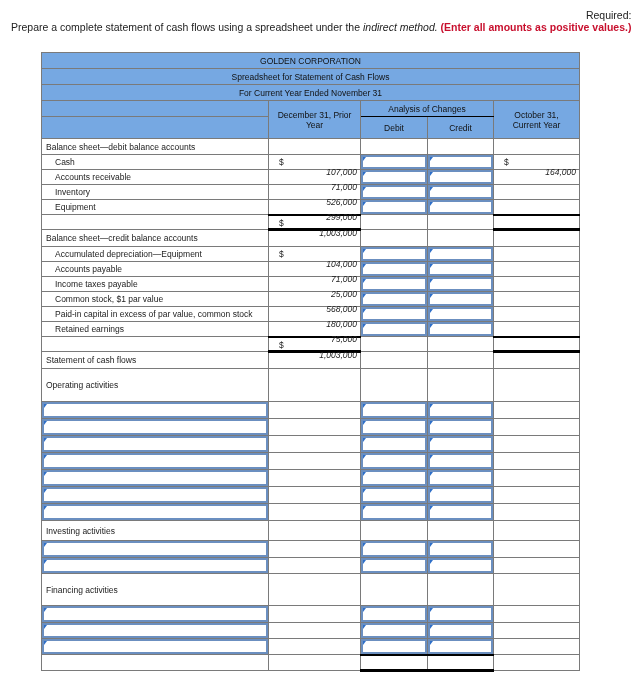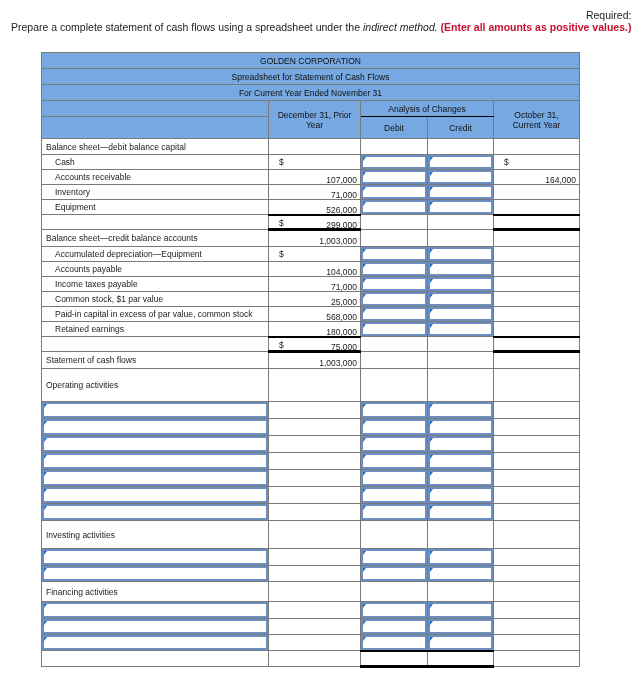--- a/index.html
+++ b/index.html
@@ -11,21 +11,21 @@
 
   .sheet { position:absolute; left:13px; top:52px; border-collapse:collapse; table-layout:fixed; font-size:8.5px; color:#222;margin-left:28px; }
   .sheet td { border:1px solid #7a7a7a; padding:0; height:15px; box-sizing:border-box; }
   .sheet .hdr td { background:#76a8e2; text-align:center; color:#111; }
   .sheet .hdr td.blank { background:#76a8e2; }
   .c0 { width:227px; } .c1 { width:92px; } .c2 { width:67px; } .c3 { width:66px; } .c4 { width:86px; }
   .lbl { padding-left:4px !important; }
   .ind { padding-left:13px !important; }
   .money { position:relative; }
   .money .dol { position:absolute; left:10px; top:2px; }
-  .money .amt { position:absolute; right:3px; top:20px; }
+  .money .amt { position:absolute; right:3px; top:12px;font-style:italic; }
   .inp { background:#fff; position:relative; }
   .inp .box { position:absolute; left:0; top:0; right:0; bottom:0; border:2px solid #6b8fc0; box-sizing:border-box; }
   .inp .box::before { content:""; position:absolute; left:0; top:0; width:0; height:0; border-top:4px solid #2e6fc8; border-right:3px solid transparent; }
   .tb-thin { border-bottom:2px solid #000 !important; }
   .tb-top { border-top:2px solid #000 !important; }
   .dbl { border-bottom:3px solid #000 !important; }
   .hdr-an { border-bottom:1px solid #000 !important; }
 </style>
 </head>
 <body>
@@ -59,21 +59,21 @@
     <td colspan="2" class="hdr-an">Analysis of Changes</td>
     <td rowspan="2" style="line-height:10px;padding:0 8px">October 31, Current Year</td>
   </tr>
   <tr class="hdr">
     <td class="blank" style="height:22px"></td>
     <td>Debit</td>
     <td>Credit</td>
   </tr>
 
   <tr>
-        <td class="lbl" style="height:16px">Balance sheet—debit balance capital</td>
+        <td class="lbl" style="height:16px">Balance sheet—debit balance accounts</td>
         <td></td>
         <td></td>
         <td></td>
         <td></td>
       </tr>
   <tr>
     <td class="ind">Cash</td>
     <td class="money">
           <span class="dol">$</span>
           <span class="amt">107,000</span>
@@ -337,21 +337,21 @@
         <td class="inp">
           <div class="box"></div>
         </td>
         <td class="inp">
           <div class="box"></div>
         </td>
         <td></td>
       </tr>
 
   <tr>
-        <td class="lbl" style="height:28px">Investing activities</td>
+        <td class="lbl" style="height:20px">Investing activities</td>
         <td></td>
         <td></td>
         <td></td>
         <td></td>
       </tr>
   <tr>
         <td class="inp" style="height:17px">
           <div class="box"></div>
         </td>
         <td></td>
@@ -371,21 +371,21 @@
         <td class="inp">
           <div class="box"></div>
         </td>
         <td class="inp">
           <div class="box"></div>
         </td>
         <td></td>
       </tr>
 
   <tr>
-        <td class="lbl" style="height:20px">Financing activities</td>
+        <td class="lbl" style="height:32px">Financing activities</td>
         <td></td>
         <td></td>
         <td></td>
         <td></td>
       </tr>
   <tr>
         <td class="inp" style="height:17px">
           <div class="box"></div>
         </td>
         <td></td>

